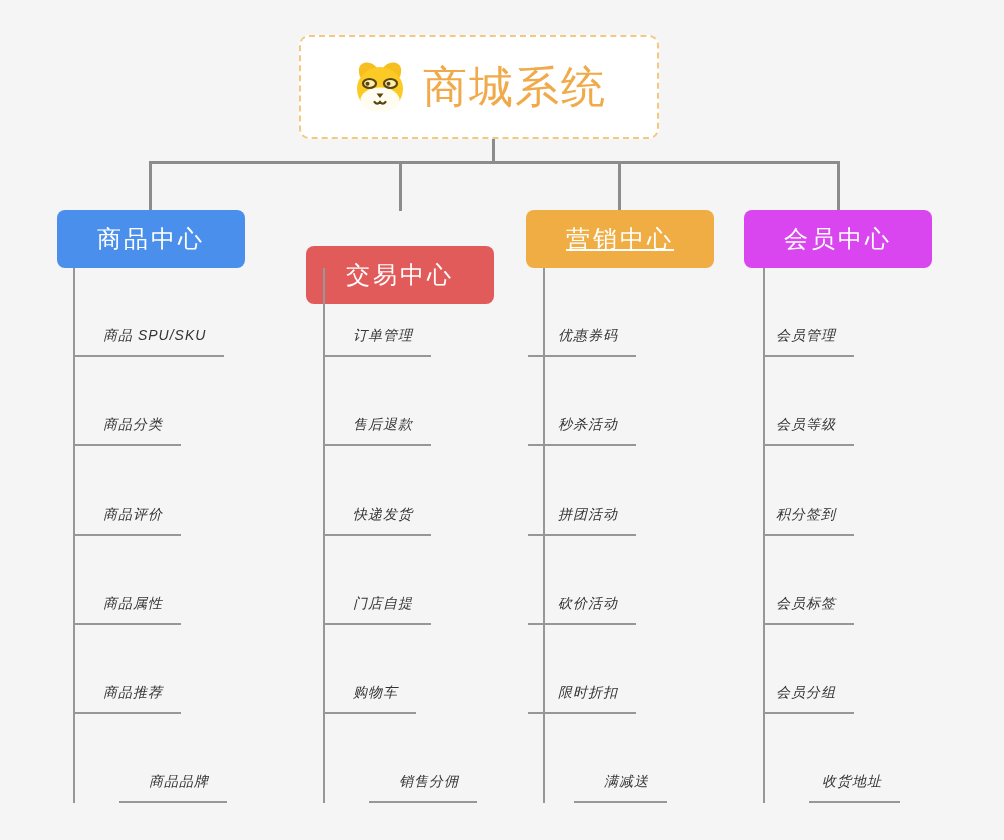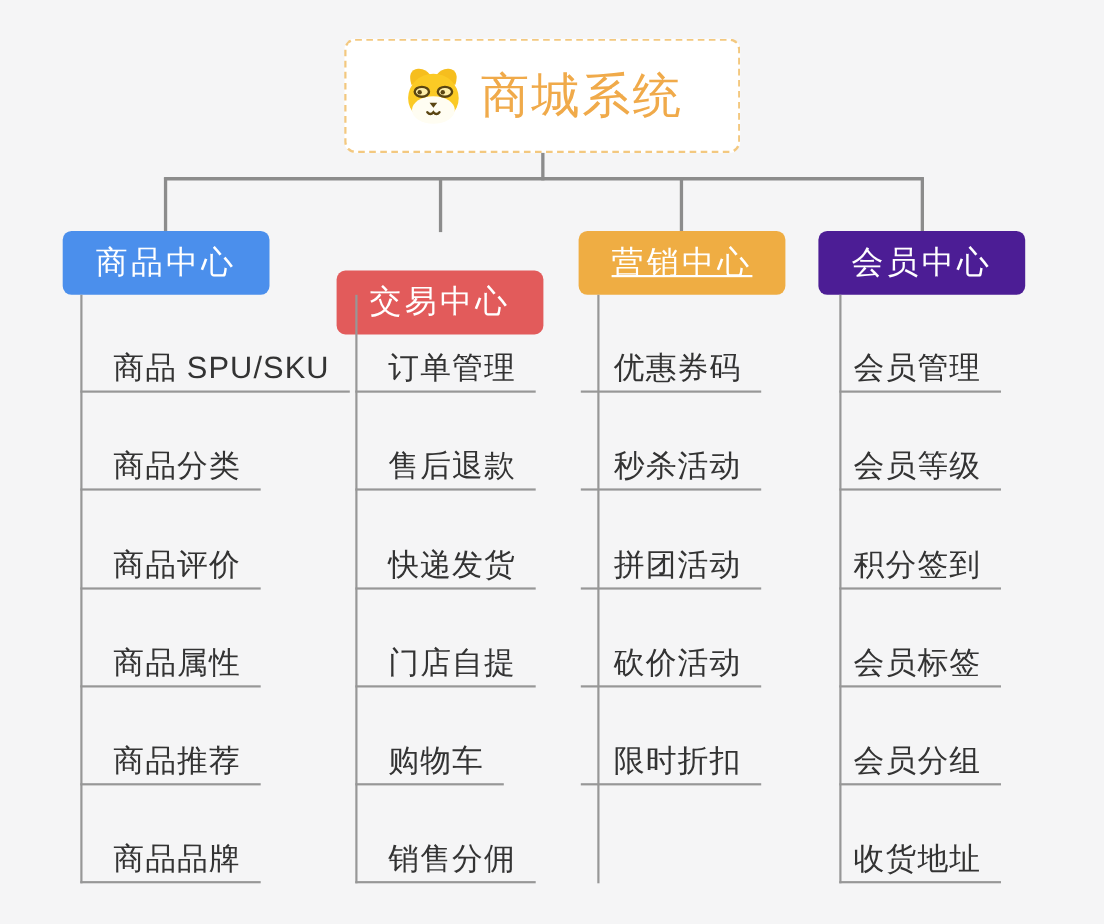--- a/index.html
+++ b/index.html
@@ -8,21 +8,21 @@
     background:#e9e9ea;
   }
   .canvas{
     position:relative;
     width:1004px;height:840px;
     background:#f5f5f6;
     overflow:hidden;
   }
   
   .root-node{
-    position:absolute;left:313px;top:35px;width:360px;height:104px;
+    position:absolute;left:299px;top:35px;width:360px;height:104px;
     box-sizing:border-box;
     background:#ffffff;
     border:2px dashed #f3c87f;
     border-radius:10px;
     display:flex;align-items:center;justify-content:center;gap:14px;
     cursor:pointer;
   }
   .root-title{
     font-size:44px;
     color:#f0aa4a;
@@ -37,56 +37,57 @@
   .stub{top:161px;width:3px;height:50px;}
   .stub-0{left:149px;}
   .stub-1{left:399px;}
   .stub-2{left:618px;}
   .stub-3{left:837px;}
   
   .branch{
     position:absolute;top:210px;width:188px;height:58px;
     border-radius:8px;
     display:flex;align-items:center;justify-content:center;
-    color:#ffffff;font-size:29px;letter-spacing:3px;
+    color:#ffffff;font-size:24px;letter-spacing:3px;
     cursor:pointer;white-space:nowrap;
   }
   .b0{left:57px;}
   .b1{left:306px;margin-top:36px;}
   .b2{left:526px;text-decoration:underline;}
   .b3{left:744px;}
   
   .spine{
     position:absolute;top:268px;width:2px;height:535px;
     background:#979797;
   }
   .sp0{left:73px;}
   .sp1{left:323px;}
   .sp2{left:543px;}
   .sp3{left:763px;}
   
   .leaf{
     position:absolute;
-    font-size:28px;line-height:26px;letter-spacing:1px;
+    font-size:14px;line-height:26px;letter-spacing:1px;
     color:#333333;
     padding:0 18px 7px 30px;
     border-bottom:2px solid #979797;
     white-space:nowrap;
     cursor:pointer;
+    font-style:italic;
   }
   .c0{left:73px;}
   .c1{left:323px;}
   .c2{left:528px;}
   .c3{left:763px;padding-left:13px;}
   .r0{top:322px;}
   .r1{top:411px;}
   .r2{top:501px;}
   .r3{top:590px;}
   .r4{top:679px;}
-  .r5{top:768px;}
+  .r5{top:768px;margin-left:46px;}
 </style>
 </head>
 <body>
 
 <div class="canvas">
 
   <div class="root-node">
     <span style="display:inline-flex;">
       <svg width="58" height="54" viewBox="0 0 58 54">
         <path d="M9 17 Q5 4 15 2.5 Q22 2 26.5 8.5 L24 16 Z" fill="#f6be1e"></path>
@@ -113,21 +114,21 @@
 
   <div class="branch b0" style="background-color: rgb(75, 143, 236);">
     <span>商品中心</span>
   </div>
   <div class="branch b1" style="background-color: rgb(226, 91, 91);">
     <span>交易中心</span>
   </div>
   <div class="branch b2" style="background-color: rgb(239, 173, 67);">
     <span>营销中心</span>
   </div>
-  <div class="branch b3" style="background-color: #4c1d95;">
+  <div class="branch b3" style="background-color: #d946ef;">
     <span>会员中心</span>
   </div>
 
   <div class="spine sp0"></div>
   <div class="spine sp1"></div>
   <div class="spine sp2"></div>
   <div class="spine sp3"></div>
 
   <div class="leaf c0 r0">商品 SPU/SKU</div>
   <div class="leaf c0 r1">商品分类</div>
@@ -141,20 +142,21 @@
   <div class="leaf c1 r2">快递发货</div>
   <div class="leaf c1 r3">门店自提</div>
   <div class="leaf c1 r4">购物车</div>
   <div class="leaf c1 r5">销售分佣</div>
 
   <div class="leaf c2 r0">优惠券码</div>
   <div class="leaf c2 r1">秒杀活动</div>
   <div class="leaf c2 r2">拼团活动</div>
   <div class="leaf c2 r3">砍价活动</div>
   <div class="leaf c2 r4">限时折扣</div>
+  <div class="leaf c2 r5">满减送</div>
 
   <div class="leaf c3 r0">会员管理</div>
   <div class="leaf c3 r1">会员等级</div>
   <div class="leaf c3 r2">积分签到</div>
   <div class="leaf c3 r3">会员标签</div>
   <div class="leaf c3 r4">会员分组</div>
   <div class="leaf c3 r5">收货地址</div>
 
 </div>
 

